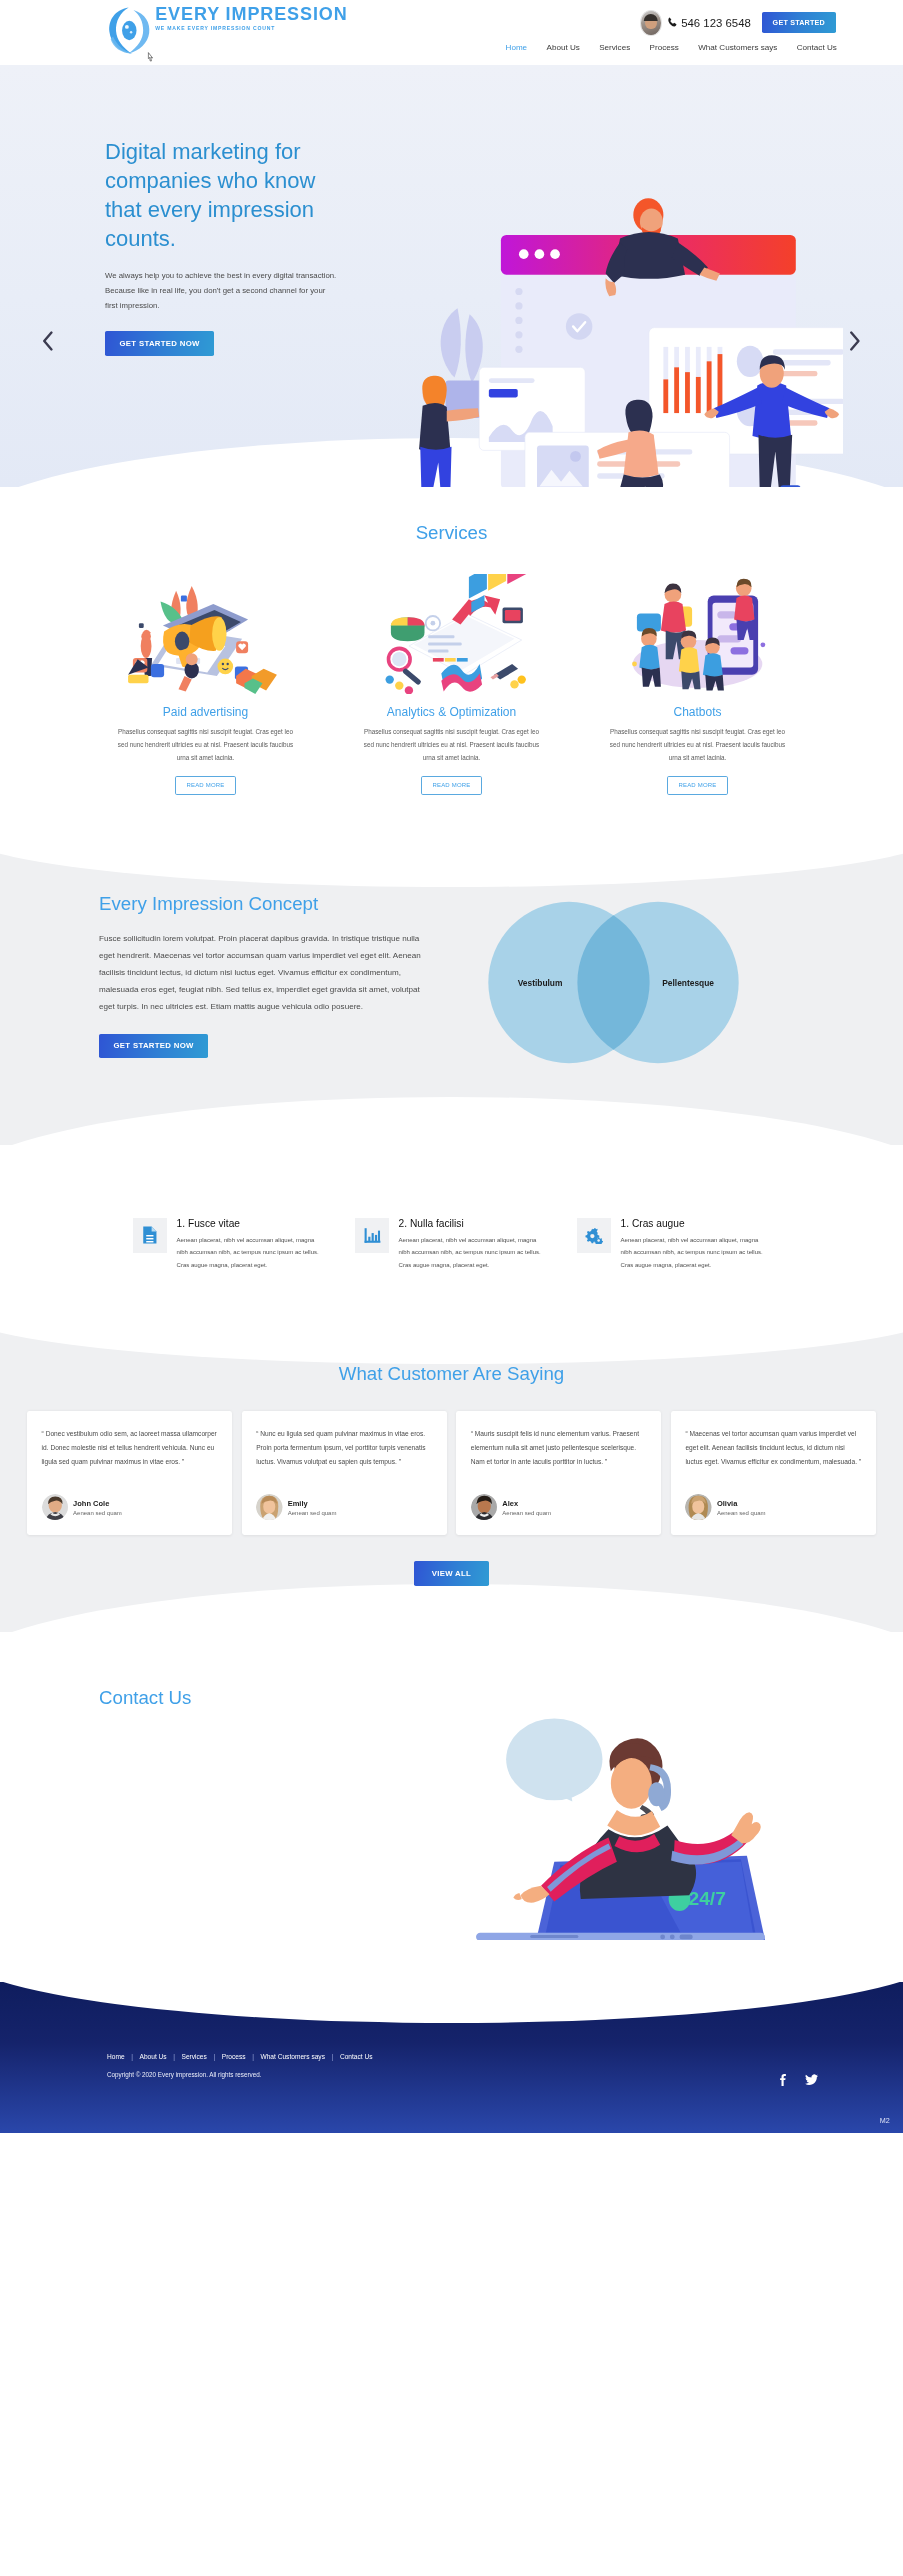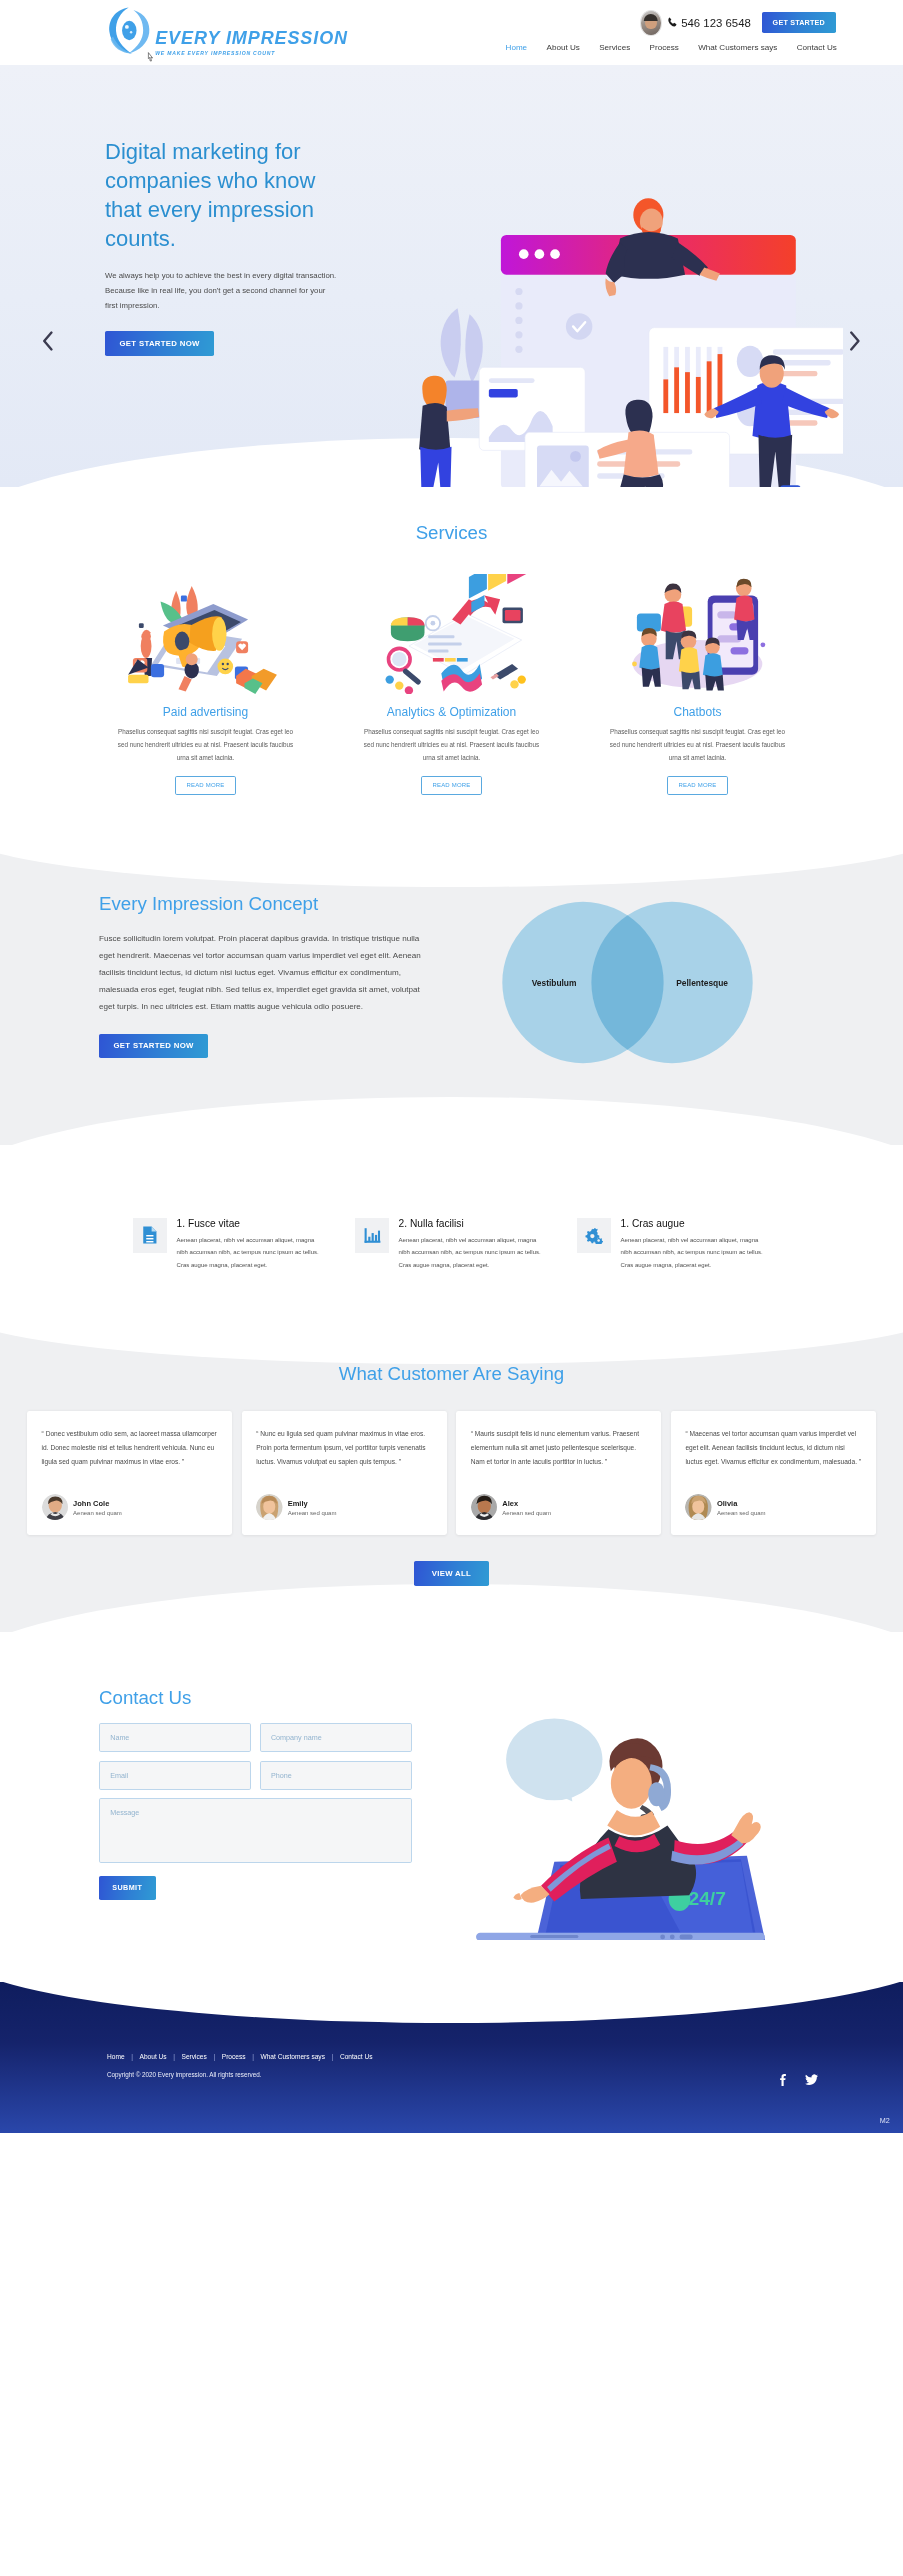--- a/index.html
+++ b/index.html
@@ -7,21 +7,21 @@
   body {
     font-family: "Liberation Sans", sans-serif;
     background: #ffffff;
     color: #3c3c3c;
     -webkit-font-smoothing: antialiased;
   }
   .page { width: 903px; position: relative; overflow: hidden; }
 
   
   .header { height: 65px; background: #ffffff; position: relative; z-index: 30; }
-  .logo-wrap { position: absolute; left: 107px; top: 4.8px; display: flex; align-items: flex-end; font-style: italic; }
+  .logo-wrap { position: absolute; left: 107px; top: 4.8px; display: flex; align-items: flex-start; }
   .logo-mark { width: 47px; height: 51px; position: relative; }
   .logo-text-block { margin-left: 1.2px; }
   .logo-title { font-size: 18px; font-weight: 700; color: #3fa0e8; letter-spacing: 0.9px; line-height: 1.05; }
   .logo-sub { font-size: 5.1px; font-weight: 700; color: #3fa0e8; letter-spacing: 0.8px; margin-top: 1.8px; }
 
   .header-right { position: absolute; right: 67px; top: 9.6px; display: flex; align-items: center; gap: 6px; }
   .avatar-head {
     width: 22px; height: 26.5px; border-radius: 50%;
     background: linear-gradient(160deg,#cfcfcf 0%,#9c9189 45%,#6d625c 100%);
     position: relative; overflow: hidden; border: 0.6px solid #e2e2e2;
@@ -92,21 +92,21 @@
     background: #ffffff; border-radius: 0 0 50% 50% / 0 0 100% 100%;
   }
   .concept-curve-bot {
     position: absolute; left: -5%; bottom: -42px; width: 110%; height: 90px;
     background: #ffffff; border-radius: 50% 50% 0 0 / 100% 100% 0 0;
   }
   .concept-inner { position: relative; z-index: 3; width: 705px; margin: 0 auto; display: flex; gap: 24px; }
   .concept-left { width: 328px; padding-top: 7.2px; }
   .concept-title { font-size: 18.7px; color: #3fa0e8; font-weight: 400; }
   .concept-desc { margin-top: 15.7px; font-size: 8.1px; line-height: 2.1; color: #4b4b4b; }
-  .concept-right { flex: 1; display: flex; align-items: center; justify-content: center; padding-top: 6px; }
+  .concept-right { flex: 1; display: flex; align-items: center; justify-content: flex-start; padding-top: 6px; }
 
   
   .process { background: #fff; padding: 23px 0 39px; }
   .proc-row { display: flex; justify-content: center; gap: 29px; margin-top: 28px; }
   .proc-card { width: 193px; display: flex; gap: 9.6px; }
   .proc-icon-box {
     width: 34px; height: 35px; background: #f0f1f3; flex: 0 0 34px;
     display: flex; align-items: center; justify-content: center;
   }
   .proc-name { font-size: 10.2px; color: #111; font-weight: 400; line-height: 1.1; }
@@ -685,32 +685,20 @@
         <button class="btn-primary" style="margin-top:0;padding:7.8px 18px;">VIEW ALL</button>
       </div>
     </div>
     <div class="testi-curve-bot"></div>
   </section>
 
   <section class="contact">
     <div class="contact-inner">
       <div class="contact-left">
         <h2 class="contact-title">Contact Us</h2>
-        <div class="form-grid">
-          <div class="form-row">
-            <input class="inp" placeholder="Name" style="">
-            <input class="inp" placeholder="Company name" style="">
-          </div>
-          <div class="form-row">
-            <input class="inp" placeholder="Email" style="">
-            <input class="inp" placeholder="Phone" style="">
-          </div>
-          <textarea class="txta" placeholder="Message" style=""></textarea>
-          <button class="btn-submit">SUBMIT</button>
-        </div>
       </div>
       <div class="contact-right">
         <svg width="313" height="253" viewBox="0 0 520 420">
           <ellipse cx="150" cy="120" rx="80" ry="68" fill="#cfe2ef"></ellipse>
           <path d="M150 176 l24 -22 l6 36Z" fill="#cfe2ef"></path>
           <path d="M150 290 l320 -10 l30 140 h-380Z" fill="#4b63d8"></path>
           <path d="M160 296 l300 -10 l24 122 h-348Z" fill="#3a54d0"></path>
           <path d="M300 296 l160 -6 l20 118 h-120Z" fill="#4f6ae0" opacity=".55"></path>
           <rect x="20" y="408" width="480" height="14" rx="7" fill="#8fa6e6"></rect>
           <rect x="110" y="412" width="80" height="5" rx="2.5" fill="#6e86cc"></rect>

